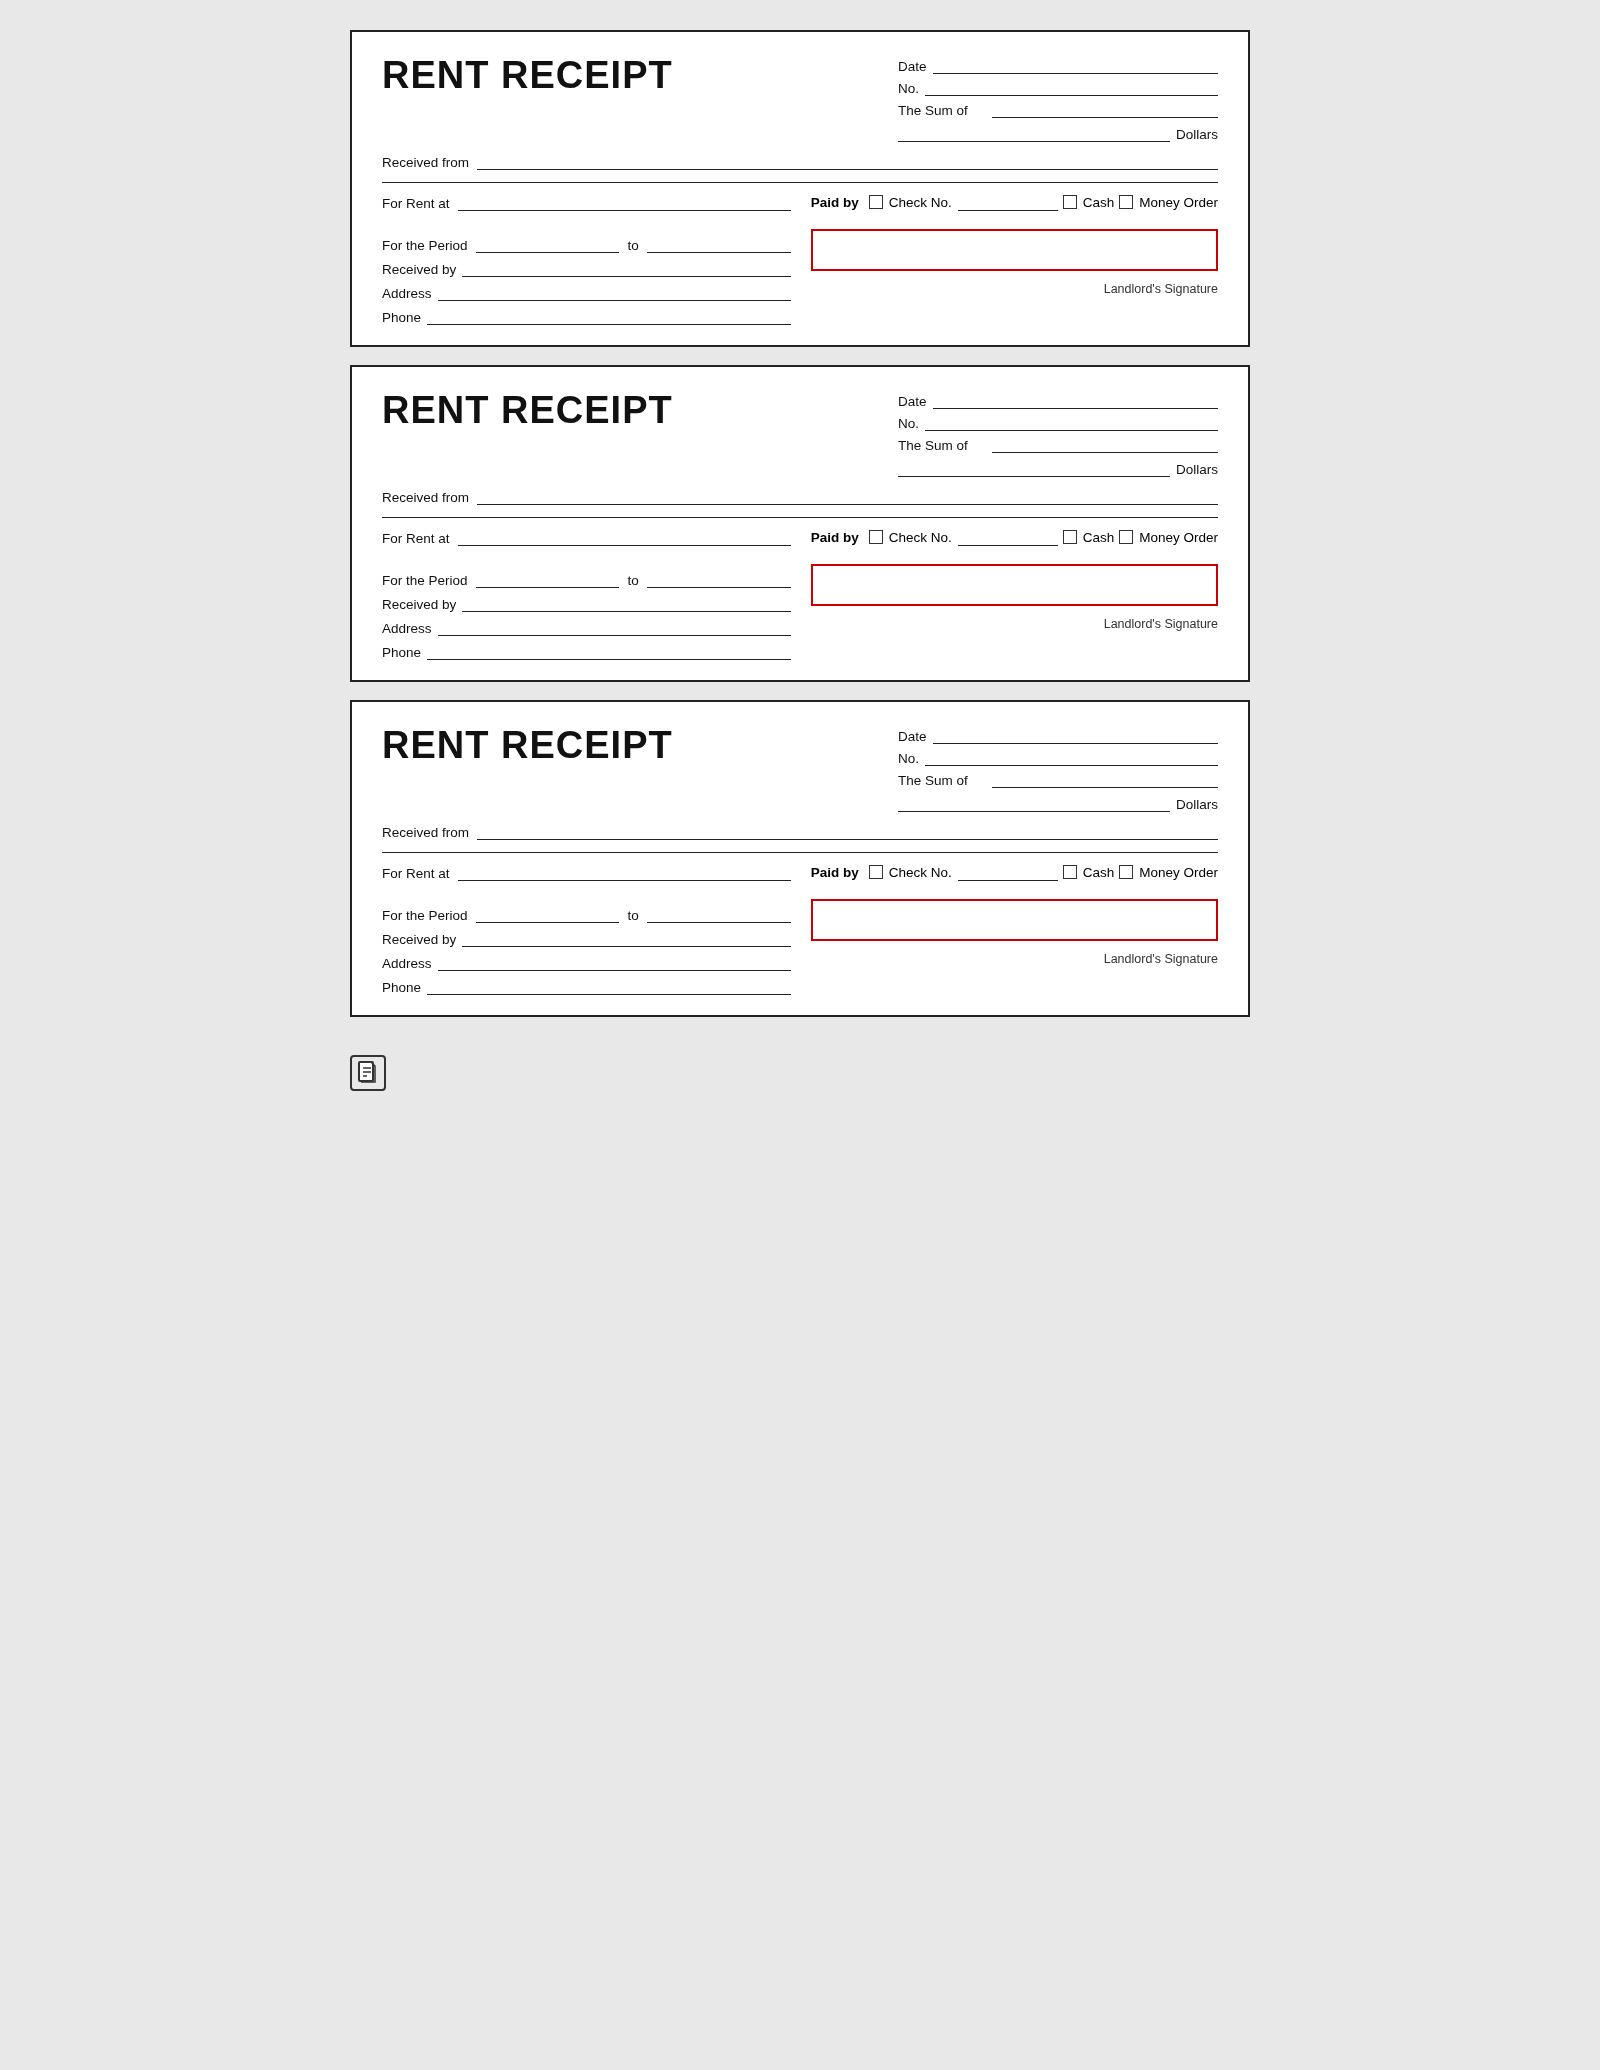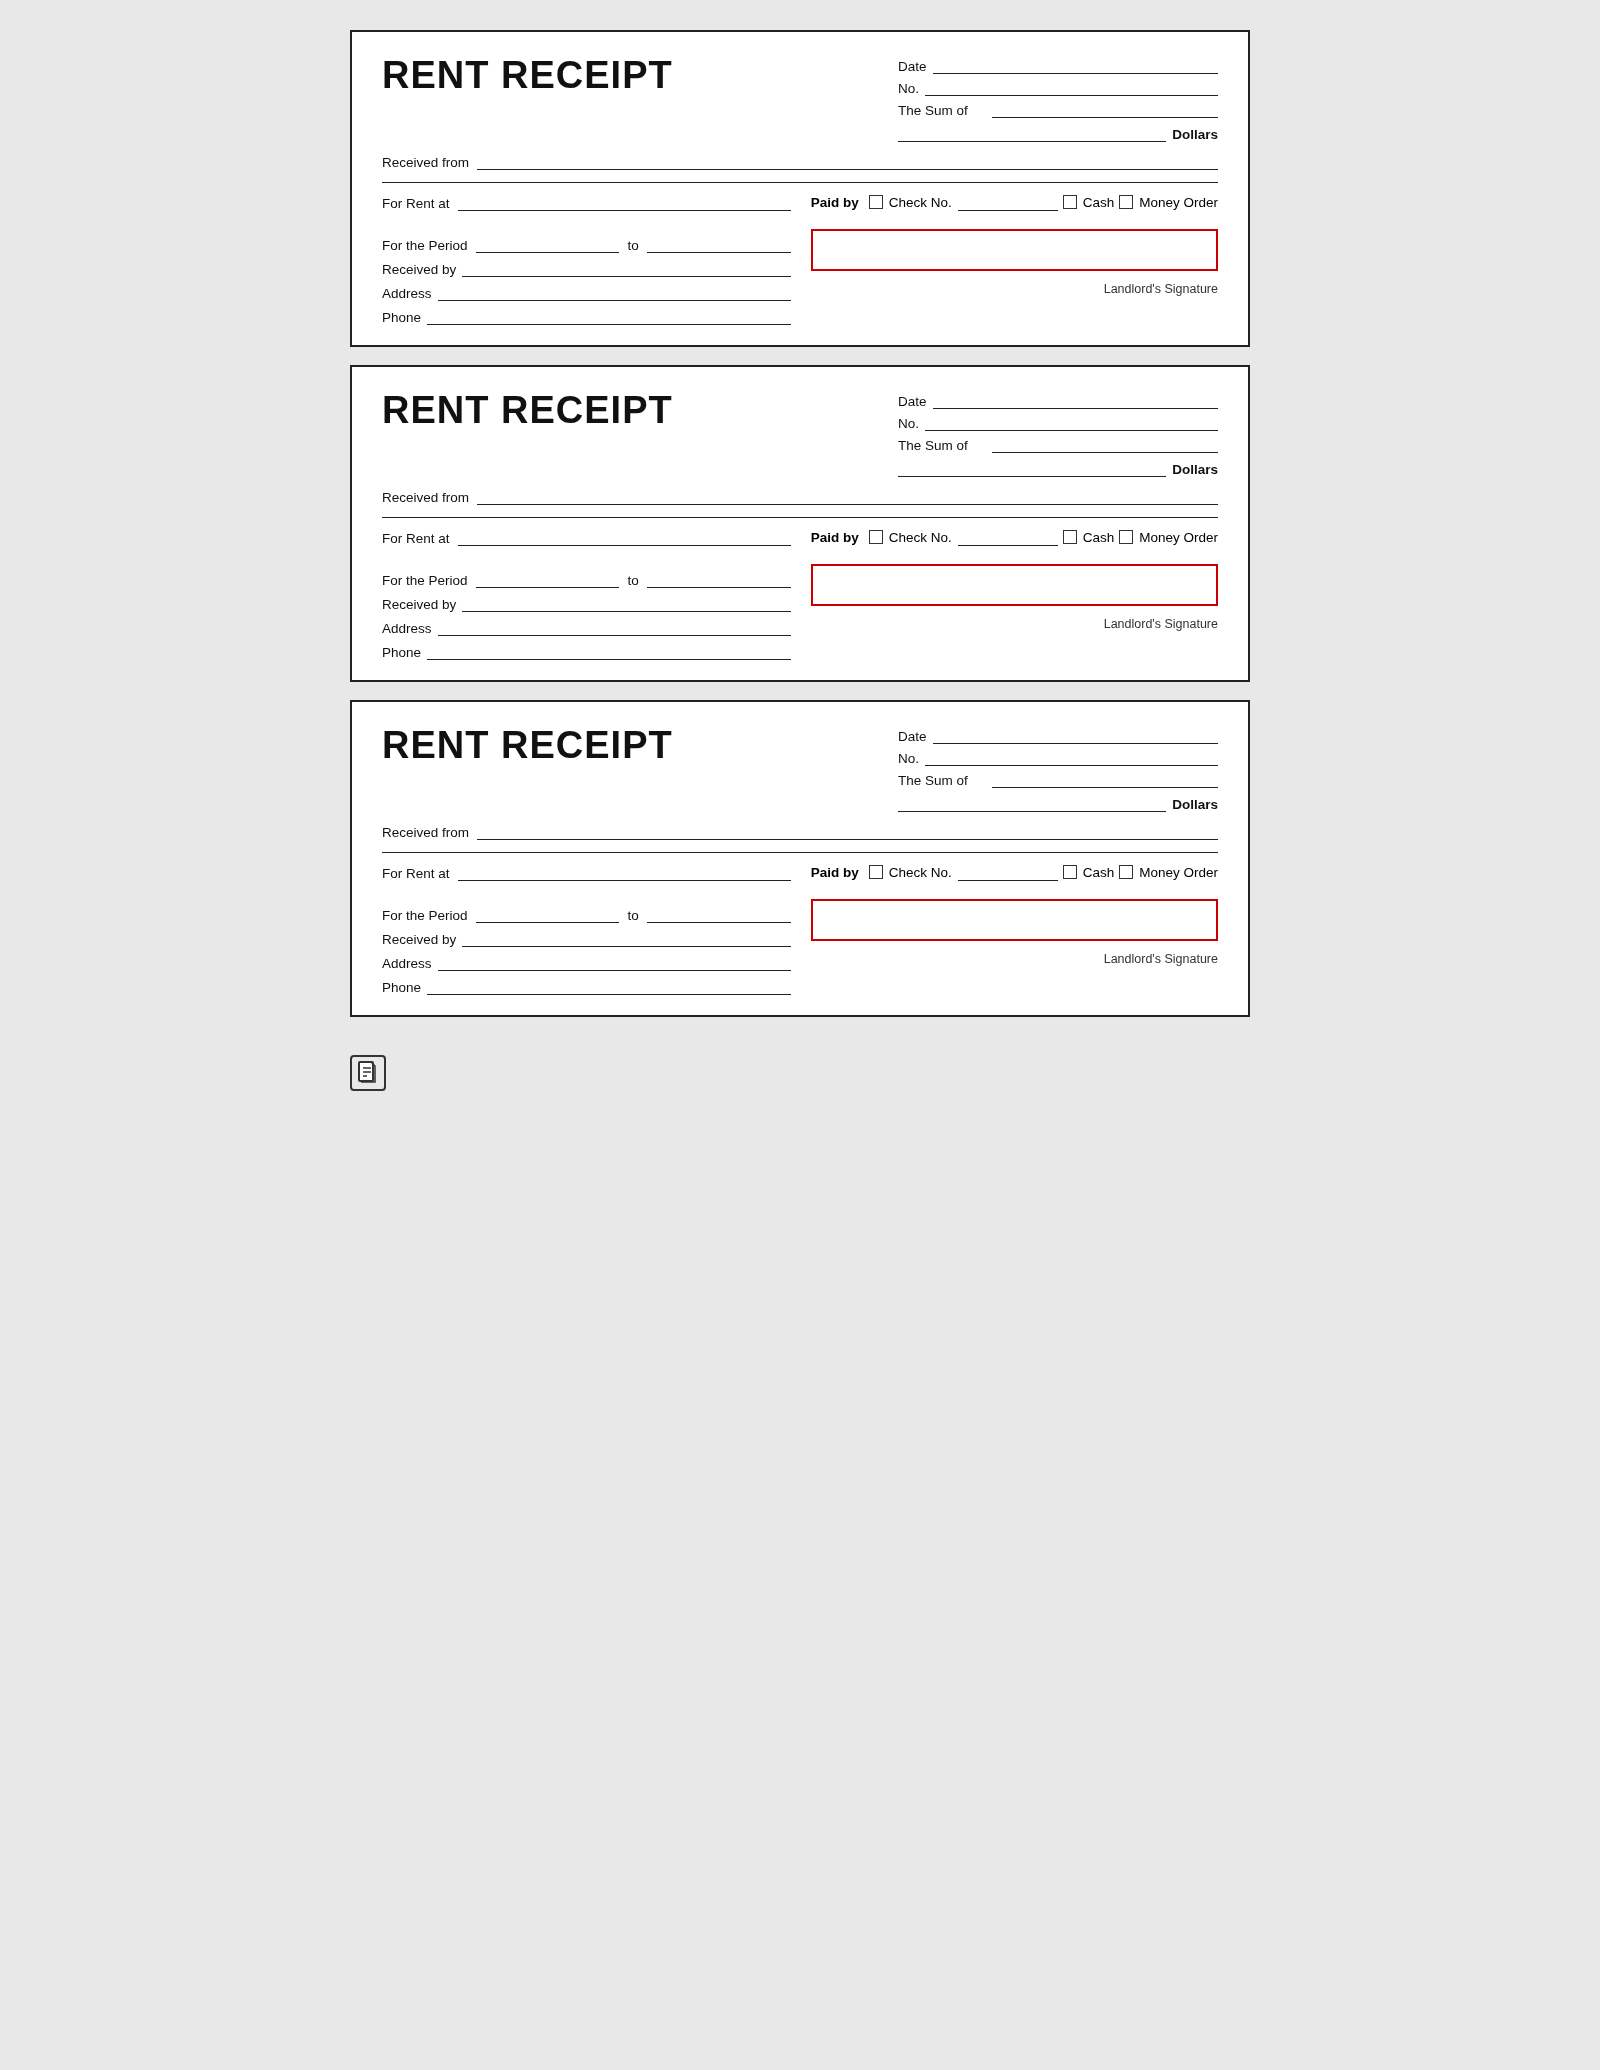--- a/index.html
+++ b/index.html
@@ -162,21 +162,21 @@
       gap: 6px;
       margin-top: 2px;
     }
     .dollars-line {
       border-bottom: 1.5px solid #222;
       flex: 1;
       height: 18px;
     }
     .dollars-text {
       font-size: 13.5px;
-      font-weight: bold;
+      font-weight: normal;
       color: #111;
     }
     .footer-area {
       display: flex;
       align-items: center;
       padding-top: 20px;
     }
     .footer-icon {
       width: 36px;
       height: 36px;

